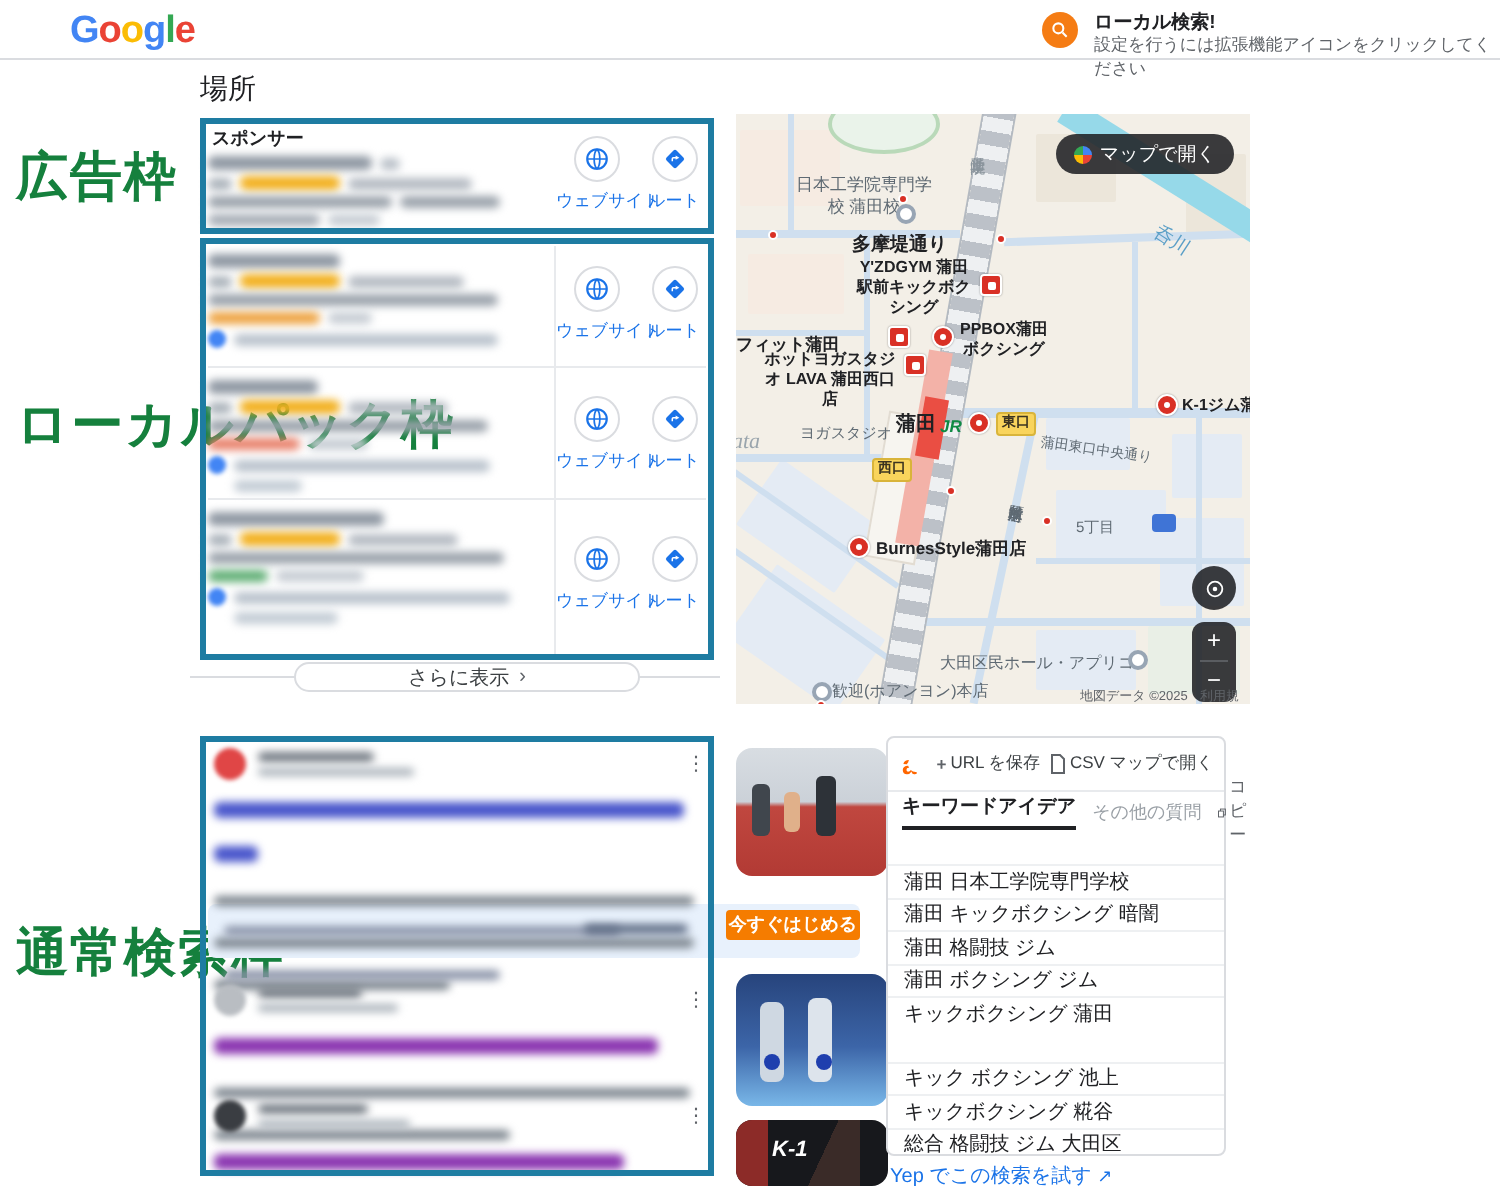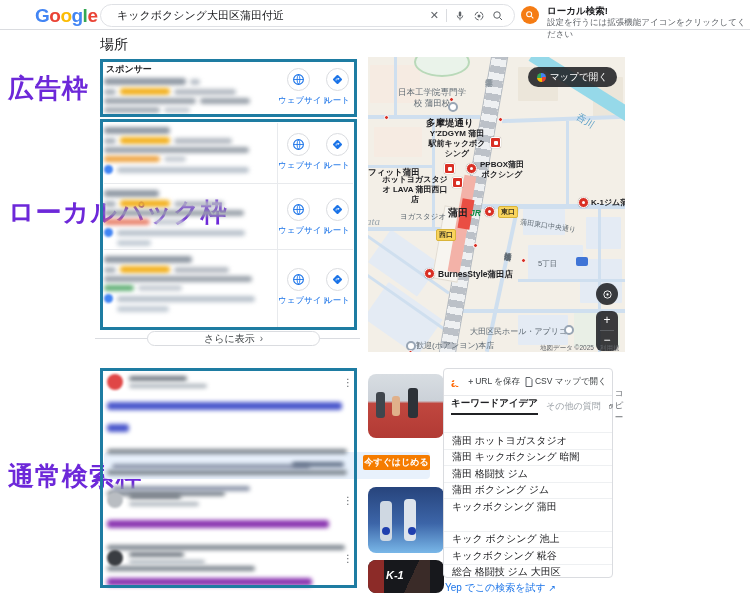--- a/index.html
+++ b/index.html
@@ -11,21 +11,21 @@
   .glogo{position:absolute;left:35px;top:5px;font-size:19px;font-weight:bold;letter-spacing:-.5px;}
   .searchpill{position:absolute;left:100px;top:4px;width:415px;height:23px;border:1px solid #dfe1e5;border-radius:12px;background:#fff;display:flex;align-items:center;padding:0 10px 0 14px;}
   .searchpill input{border:0;outline:0;flex:1;font-size:11px;color:#202124;background:transparent;}
   .sicons{display:flex;align-items:center;gap:7px;}
   .vbar{width:1px;height:13px;background:#dadce0;}
   .exticon{position:absolute;left:521px;top:6px;width:18px;height:18px;border-radius:50%;background:#f57c14;display:flex;align-items:center;justify-content:center;}
   .tip-title{position:absolute;left:547px;top:5px;font-size:9.5px;font-weight:bold;color:#202124;}
   .tip-sub{position:absolute;left:547px;top:17px;font-size:8.5px;color:#5f6368;}
   .placeheading{position:absolute;left:100px;top:36px;font-size:14px;color:#202124;}
   
-  .anno{position:absolute;left:8px;font-size:26px;font-weight:bold;color:#6d28d9;letter-spacing:1px;}
+  .anno{position:absolute;left:8px;font-size:26px;font-weight:bold;color:#15803d;letter-spacing:1px;}
   .tealbox{position:absolute;border:3px solid #1e7ca2;background:transparent;z-index:6;pointer-events:none;}
   
   .bar{display:inline-block;border-radius:3px;filter:blur(2.2px);vertical-align:middle;}
   .lrow{display:flex;align-items:center;gap:4px;margin:3px 0 0 0;}
   .listing{position:absolute;left:104px;width:249px;}
   .vdiv{position:absolute;left:277px;width:1px;background:#e8eaed;}
   .hdiv{position:absolute;left:104px;width:249px;height:1px;background:#e8eaed;}
   .btncol{position:absolute;width:40px;text-align:center;}
   .circbtn{width:23px;height:23px;border:1px solid #dadce0;border-radius:50%;background:#fff;margin:0 auto;display:flex;align-items:center;justify-content:center;cursor:pointer;}
   .btnlabel{display:block;margin-top:4px;font-size:8.5px;color:#1a73e8;white-space:nowrap;}
@@ -74,40 +74,20 @@
   .kwrow{position:absolute;left:0;width:100%;height:16.4px;font-size:10px;color:#202124;display:flex;align-items:center;padding:0 8px;border-top:1px solid #eef0f2;cursor:pointer;white-space:nowrap;overflow:hidden;}
   .yeplink{position:absolute;left:445px;top:581px;font-size:10px;color:#1a73e8;cursor:pointer;}
 </style>
 </head>
 <body>
 
 <div class="screen">
 
   <div class="topbar">
     <div class="glogo"><span style="color:#4285F4">G</span><span style="color:#EA4335">o</span><span style="color:#FBBC05">o</span><span style="color:#4285F4">g</span><span style="color:#34A853">l</span><span style="color:#EA4335">e</span></div>
-    <div class="searchpill">
-      <input value="キックボクシング大田区蒲田付近" style="">
-      <div class="sicons">
-        <span style="font-size:11px;color:#5f6368;cursor:pointer">✕</span>
-        <span class="vbar"></span>
-        <svg width="12" height="12" viewBox="0 0 24 24" style="cursor:pointer">
-            <rect x="9.5" y="3" width="5" height="10" rx="2.5" fill="#5f6368"></rect>
-            <path d="M6.5 11a5.5 5.5 0 0011 0" stroke="#5f6368" stroke-width="1.8" fill="none"></path>
-            <line x1="12" y1="16.5" x2="12" y2="20.5" stroke="#5f6368" stroke-width="1.8"></line>
-          </svg>
-        <svg width="12" height="12" viewBox="0 0 24 24" style="cursor:pointer">
-            <circle cx="12" cy="12" r="8" fill="none" stroke="#5f6368" stroke-width="2" stroke-dasharray="9 4"></circle>
-            <circle cx="12" cy="12" r="3" fill="#5f6368"></circle>
-          </svg>
-        <svg width="12" height="12" viewBox="0 0 24 24" style="cursor:pointer">
-            <circle cx="10" cy="10" r="6.5" fill="none" stroke="#5f6368" stroke-width="2"></circle>
-            <line x1="15" y1="15" x2="20" y2="20" stroke="#5f6368" stroke-width="2"></line>
-          </svg>
-      </div>
-    </div>
     <div class="exticon">
       <svg width="10" height="10" viewBox="0 0 24 24">
           <circle cx="10" cy="10" r="6" fill="none" stroke="#fff" stroke-width="2.5"></circle>
           <line x1="15" y1="15" x2="20" y2="20" stroke="#fff" stroke-width="2.5"></line>
         </svg>
     </div>
     <span class="tip-title">ローカル検索!</span>
     <span class="tip-sub">設定を行うには拡張機能アイコンをクリックしてください</span>
   </div>
 
@@ -501,21 +481,21 @@
       <span class="tab-active">キーワードアイデア</span>
       <span class="tab-idle">その他の質問</span>
       <span class="copybtn">
         <svg width="8" height="9" viewBox="0 0 16 18">
             <rect x="5" y="1" width="10" height="12" fill="none" stroke="#5f6368" stroke-width="2"></rect>
             <rect x="1" y="5" width="10" height="12" fill="#fff" stroke="#5f6368" stroke-width="2"></rect>
           </svg>
         <span>コピー</span>
       </span>
     </div>
-    <div class="kwrow" style="top:63.4px">蒲田 ホットヨガスタジオ</div>
+    <div class="kwrow" style="top:63.4px">蒲田 日本工学院専門学校</div>
     <div class="kwrow" style="top:79.8px">蒲田 キックボクシング 暗闇</div>
     <div class="kwrow" style="top:112.6px">蒲田 ボクシング ジム</div>
     <div class="kwrow" style="top:96.2px">蒲田 格闘技 ジム</div>
     <div class="kwrow" style="top:129px">キックボクシング 蒲田</div>
     <div class="kwrow" style="top:161.8px">キック ボクシング 池上</div>
     <div class="kwrow" style="top:178.2px">キックボクシング 糀谷</div>
     <div class="kwrow" style="top:194.6px">総合 格闘技 ジム 大田区</div>
   </div>
   <div class="yeplink">
     <span>Yep でこの検索を試す</span>

